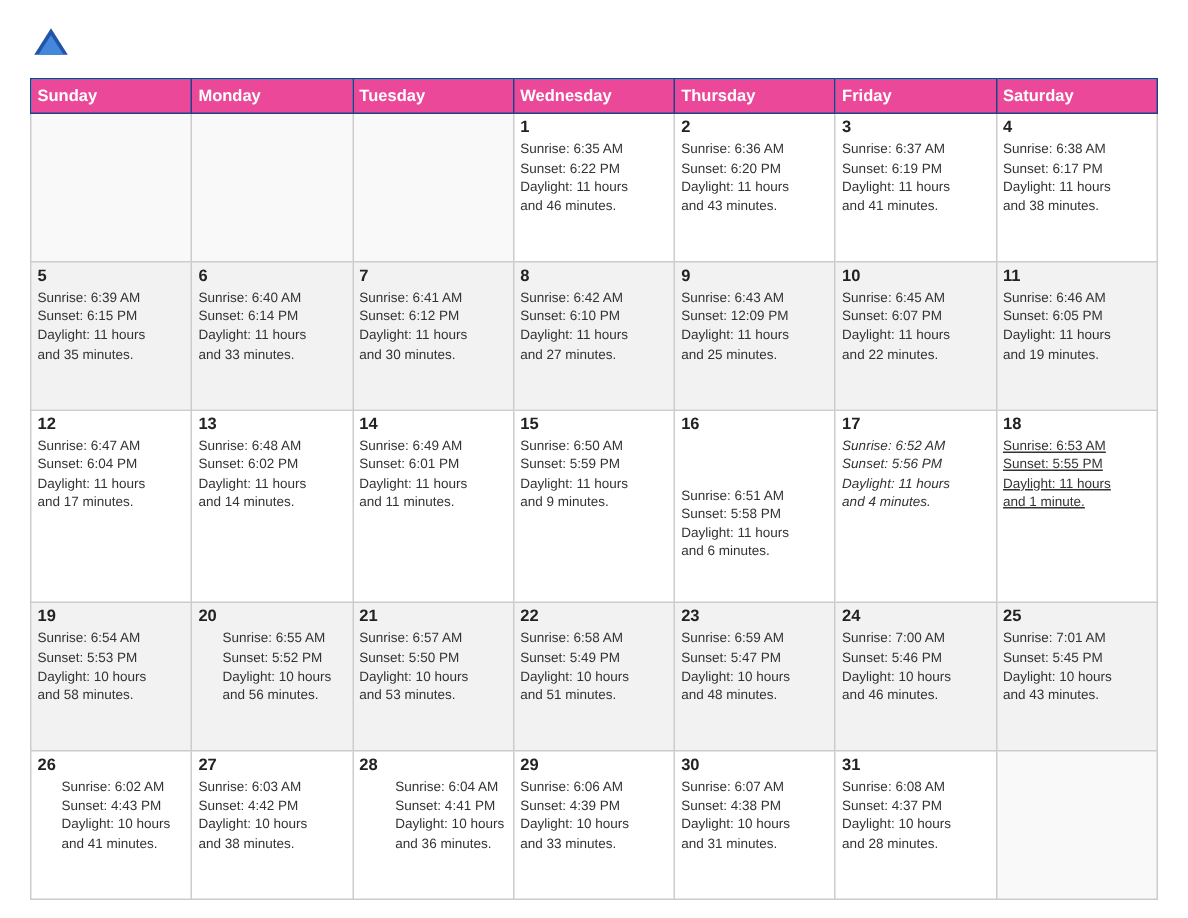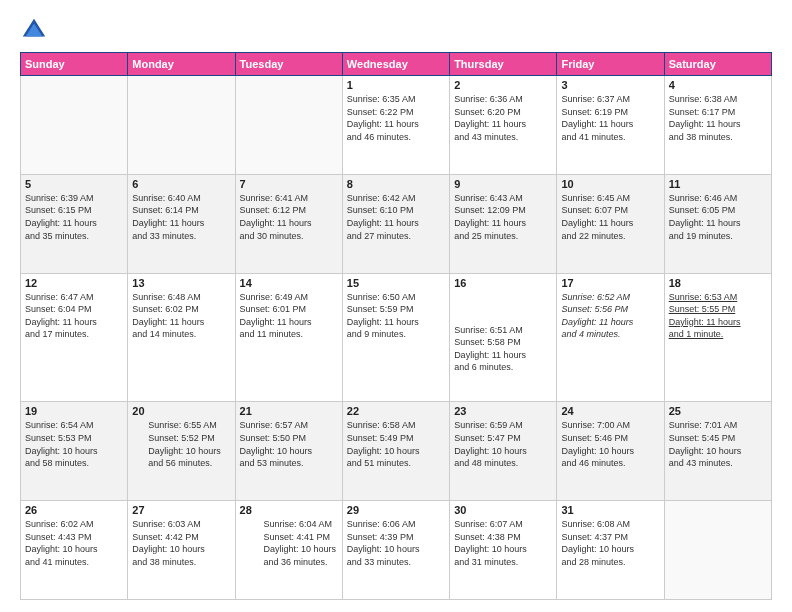--- a/index.html
+++ b/index.html
@@ -315,21 +315,21 @@
             <div class="day-number">25</div>
             <div class="day-info" style="white-space: pre-line;">Sunrise: 7:01 AM
 Sunset: 5:45 PM
 Daylight: 10 hours
 and 43 minutes.</div>
           </td>
         </tr>
         <tr>
           <td>
             <div class="day-number">26</div>
-            <div class="day-info" style="white-space: pre-line;">Sunrise: 6:02 AM
+            <div class="day-info" style="white-space: pre-line; margin-left: 16px;">Sunrise: 6:02 AM
 Sunset: 4:43 PM
 Daylight: 10 hours
 and 41 minutes.</div>
           </td>
           <td>
             <div class="day-number">27</div>
             <div class="day-info" style="white-space: pre-line;">Sunrise: 6:03 AM
 Sunset: 4:42 PM
 Daylight: 10 hours
 and 38 minutes.</div>

